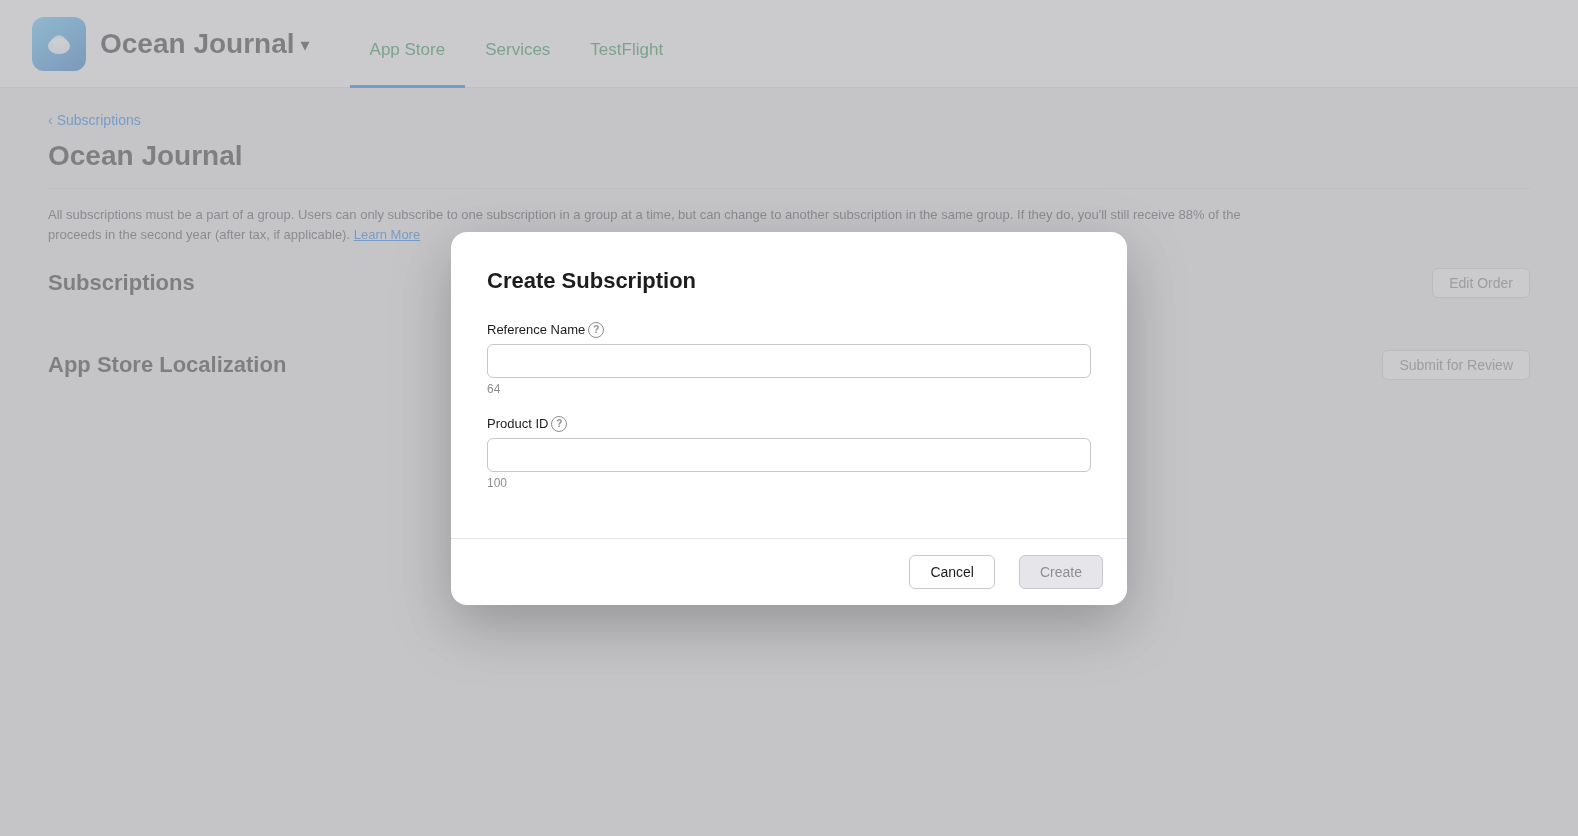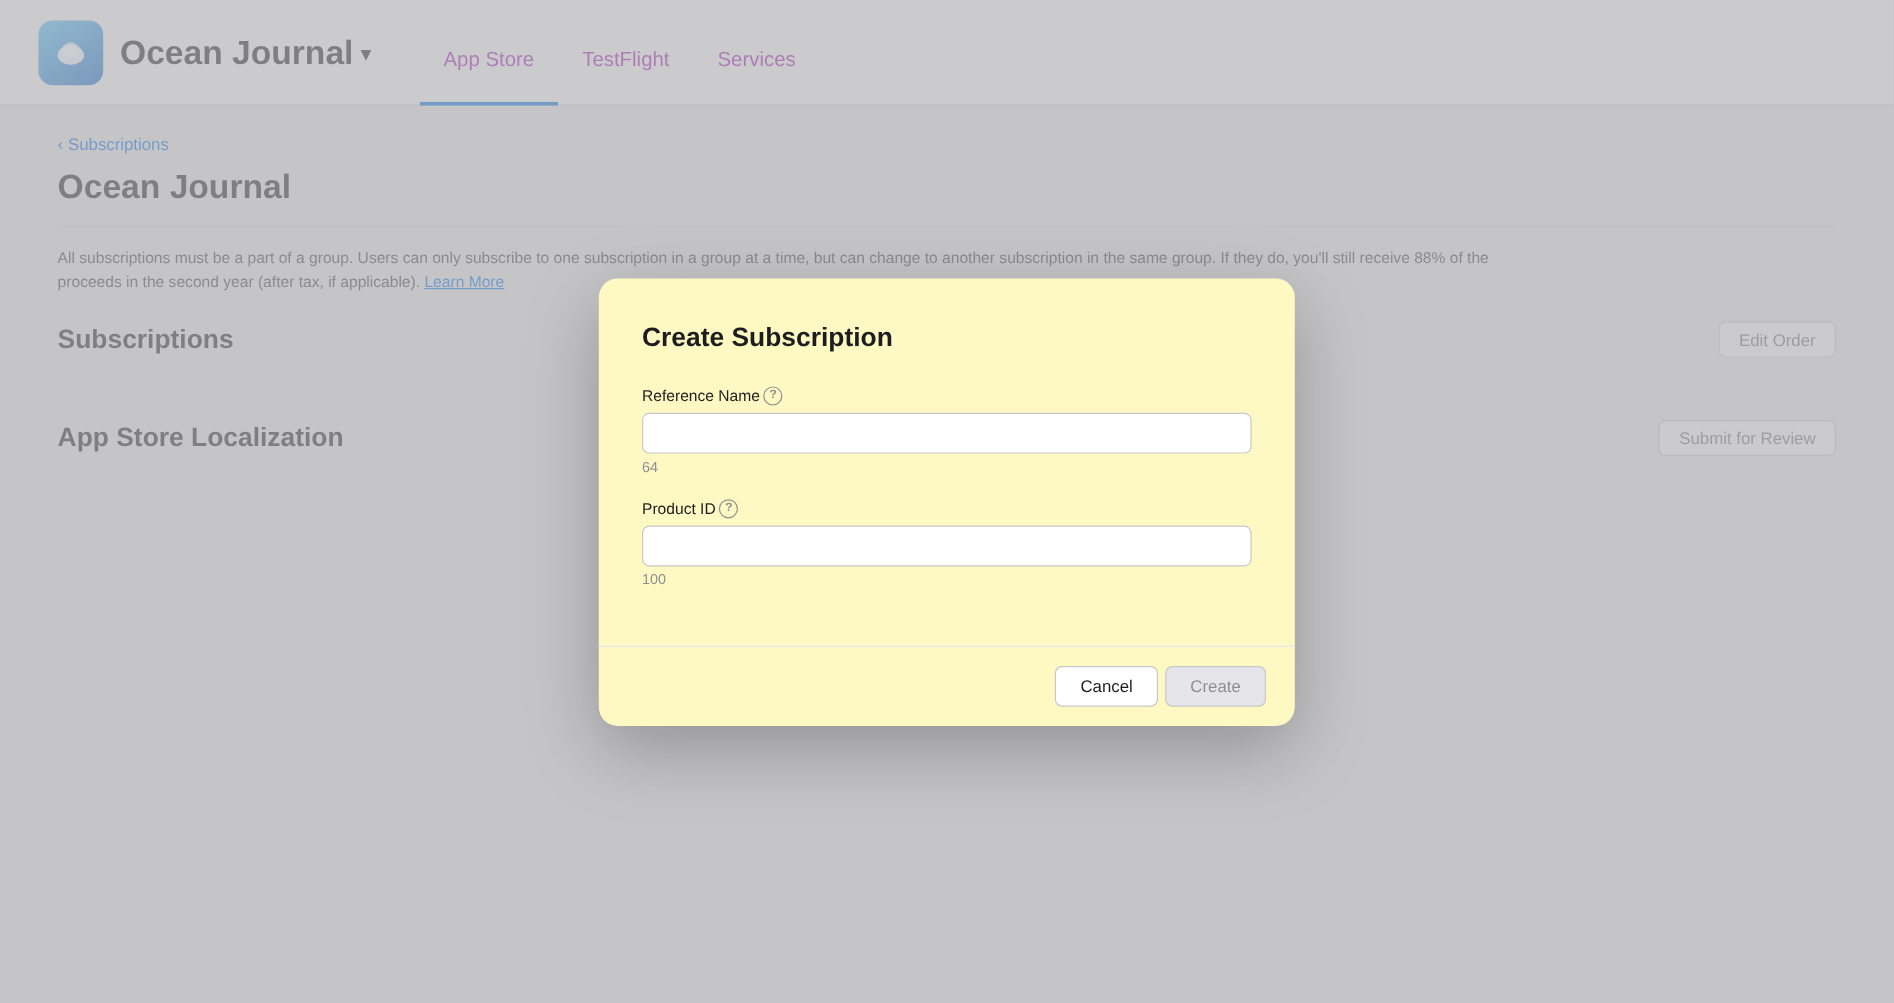--- a/index.html
+++ b/index.html
@@ -55,21 +55,21 @@
       align-items: flex-end;
       height: 88px;
       gap: 0;
     }
     .nav-tab {
       padding: 0 20px;
       height: 72px;
       display: flex;
       align-items: center;
       font-size: 17px;
-      color: #a21caf;
+      color: #15803d;
       cursor: pointer;
       border-bottom: 3px solid transparent;
       text-decoration: none;
       font-weight: 400;
     }
     .nav-tab.active {
       border-bottom: 3px solid #0071e3;
       font-weight: 500;
     }
 
@@ -174,23 +174,23 @@
       top: 0; left: 0; right: 0; bottom: 0;
       background: rgba(180, 180, 185, 0.65);
       display: flex;
       align-items: center;
       justify-content: center;
       z-index: 100;
     }
 
     
     .modal {
-      background: #fef9c3;
+      background: #ffffff;
       border-radius: 16px;
-      width: 580px;
+      width: 676px;
       box-shadow: 0 20px 60px rgba(0,0,0,0.25);
       overflow: hidden;
     }
     .modal-body {
       padding: 36px 36px 28px;
     }
     .modal-title {
       font-size: 22px;
       font-weight: 700;
       color: #1d1d1f;
@@ -241,21 +241,21 @@
     .modal-divider {
       border: none;
       border-top: 1px solid #e5e5ea;
       margin: 0;
     }
     .modal-footer {
       display: flex;
       justify-content: flex-end;
       align-items: flex-start;
       padding: 16px 24px;
-      gap: 6px;
+      gap: 24px;
     }
     .btn-cancel {
       background: #fff;
       border: 1px solid #c7c7cc;
       border-radius: 6px;
       padding: 8px 20px;
       font-size: 14px;
       color: #1d1d1f;
       cursor: pointer;
     }
@@ -279,22 +279,22 @@
         <ellipse cx="17" cy="19" rx="11" ry="8" fill="white" opacity="0.9"></ellipse>
         <ellipse cx="17" cy="15" rx="8" ry="6" fill="white" opacity="0.7"></ellipse>
         <ellipse cx="17" cy="12" rx="5" ry="4" fill="white" opacity="0.5"></ellipse>
       </svg>
     </div>
     <span class="app-title">Ocean Journal</span>
     <span class="chevron-down">▾</span>
   </div>
   <nav class="nav-tabs">
     <a class="nav-tab active">App Store</a>
+    <a class="nav-tab">Services</a>
     <a class="nav-tab">TestFlight</a>
-    <a class="nav-tab">Services</a>
   </nav>
 </header>
 
 <div class="main-content">
   <div class="breadcrumb">
     <span class="breadcrumb-chevron">‹</span>
     <span>Subscriptions</span>
   </div>
   <h1 class="page-title">Ocean Journal</h1>
   <hr class="divider">

